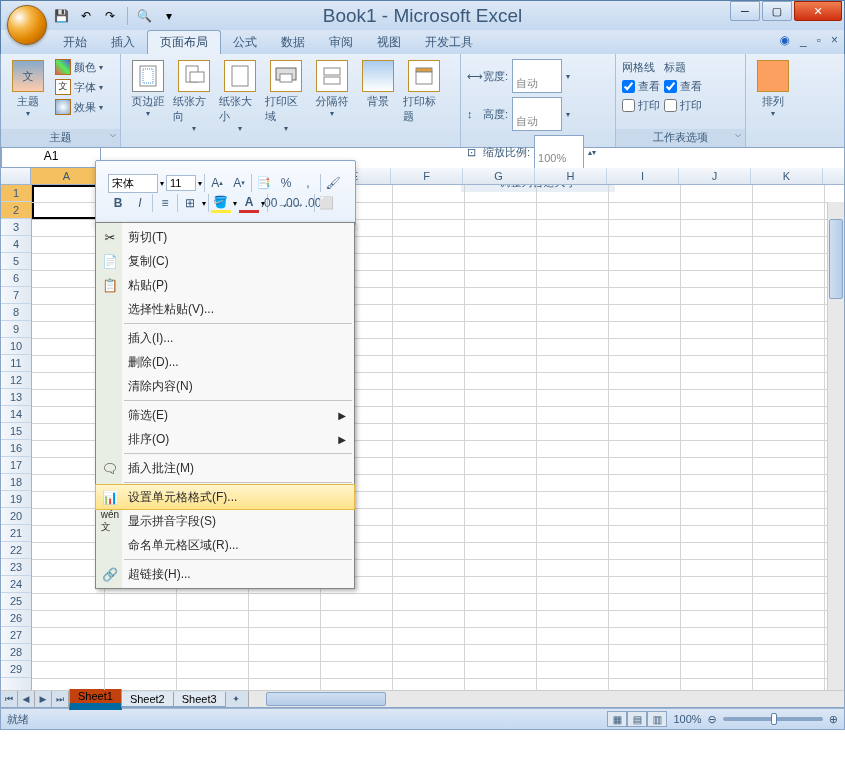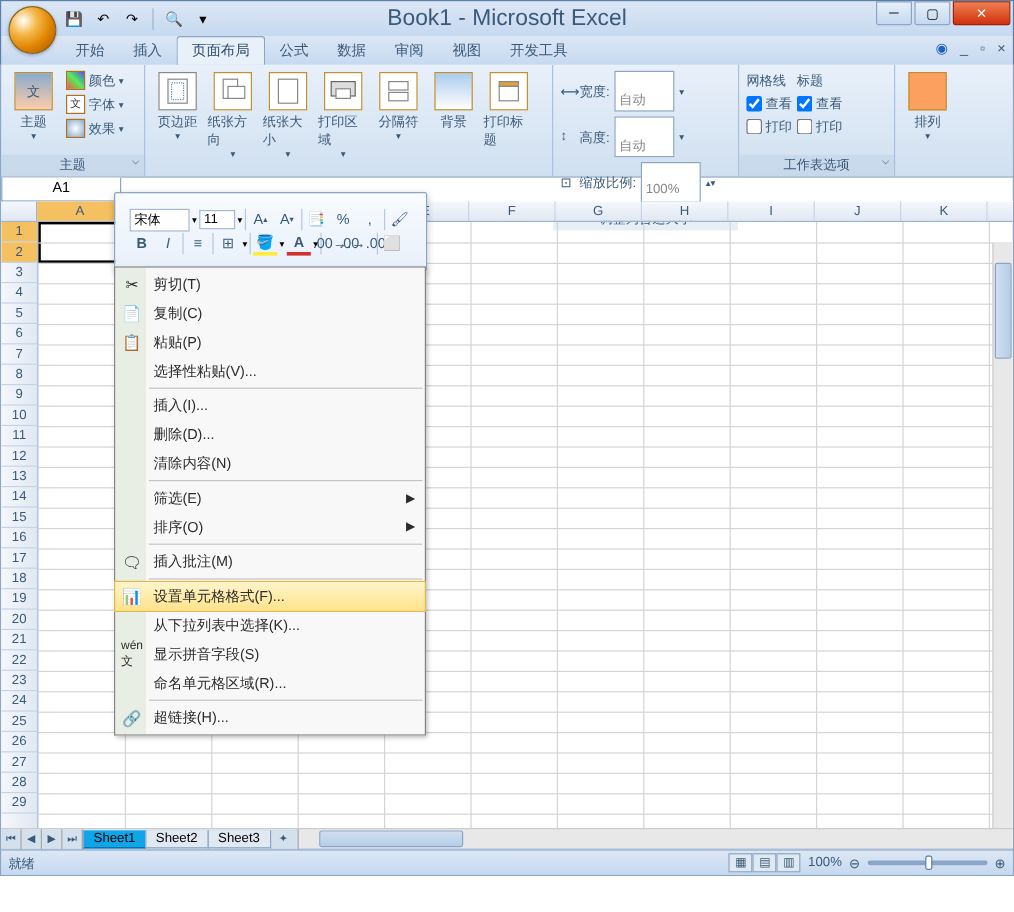--- a/index.html
+++ b/index.html
@@ -65,21 +65,21 @@
 .cells { position: relative; flex: 1; }
 .cell-grid-v { position: absolute; top: 0; bottom: 0; width: 1px; background: #d4d4d4; }
 .cell-grid-h { position: absolute; left: 0; right: 0; height: 1px; background: #d4d4d4; }
 .selection { position: absolute; left: 0; top: 0; width: 72px; height: 34px; border: 2px solid #000; }
 .scroll-v { position: absolute; right: 0; top: 17px; width: 17px; bottom: 0; background: #e8e8e8; border-left: 1px solid #ccc; }
 .scroll-v-thumb { position: absolute; top: 17px; left: 1px; right: 1px; height: 80px; background: linear-gradient(90deg, #d0dff0, #b5cde8); border: 1px solid #8aa5c5; border-radius: 2px; }
 .scroll-h { height: 17px; display: flex; background: #e8e8e8; border-top: 1px solid #ccc; }
 .sheet-tabs { display: flex; align-items: center; background: #d5e0ed; }
 .sheet-nav { width: 17px; height: 17px; display: flex; align-items: center; justify-content: center; font-size: 9px; color: #3b5a7a; border-right: 1px solid #aaa; }
 .sheet-tab { padding: 1px 8px; font-size: 11px; background: #e0e8f2; border: 1px solid #8aa5c5; border-top: none; margin-right: -1px; }
-.sheet-tab.active { background: #0ea5e9; border-bottom: 1px solid #0369a1; }
+.sheet-tab.active { background: #c2410c; border-bottom: 7px solid #0369a1; }
 .scroll-h-track { flex: 1; position: relative; }
 .scroll-h-thumb { position: absolute; left: 17px; top: 1px; bottom: 1px; width: 120px; background: linear-gradient(#d0dff0, #b5cde8); border: 1px solid #8aa5c5; border-radius: 2px; }
 
 
 .context-menu { position: absolute; left: 95px; top: 222px; width: 260px; background: linear-gradient(90deg, #e9eee4 0, #e9eee4 26px, #f8f8f8 26px, #f8f8f8 100%); border: 1px solid #868686; box-shadow: 2px 2px 4px rgba(0,0,0,0.3); z-index: 60; padding: 2px 0; }
 .cm-item { display: flex; align-items: center; height: 24px; font-size: 12px; color: #2b2b2b; padding: 0 20px 0 4px; position: relative; }
 .cm-item.highlighted { background: linear-gradient(#fff5cc, #ffe38a); outline: 1px solid #e5b84a; }
 .cm-icon { width: 20px; height: 20px; margin-right: 8px; display: flex; align-items: center; justify-content: center; font-size: 13px; }
 .cm-sep { height: 1px; background: #c5c5c5; margin: 2px 2px 2px 28px; }
 .cm-arrow { position: absolute; right: 8px; font-size: 10px; }
@@ -513,24 +513,20 @@
   <div class="cm-item">
       <span class="cm-icon">🗨</span>
       <span>插入批注(M)</span>
     </div>
   <div class="cm-sep"></div>
   <div class="cm-item highlighted">
       <span class="cm-icon">📊</span>
       <span>设置单元格格式(F)...</span>
     </div>
   <div class="cm-item">
-      <span class="cm-icon"></span>
-      <span>从下拉列表中选择(K)...</span>
-    </div>
-  <div class="cm-item">
       <span class="cm-icon" style="font-size:10px;">wén<br>文</span>
       <span>显示拼音字段(S)</span>
     </div>
   <div class="cm-item">
       <span class="cm-icon"></span>
       <span>命名单元格区域(R)...</span>
     </div>
   <div class="cm-sep"></div>
   <div class="cm-item">
       <span class="cm-icon">🔗</span>

